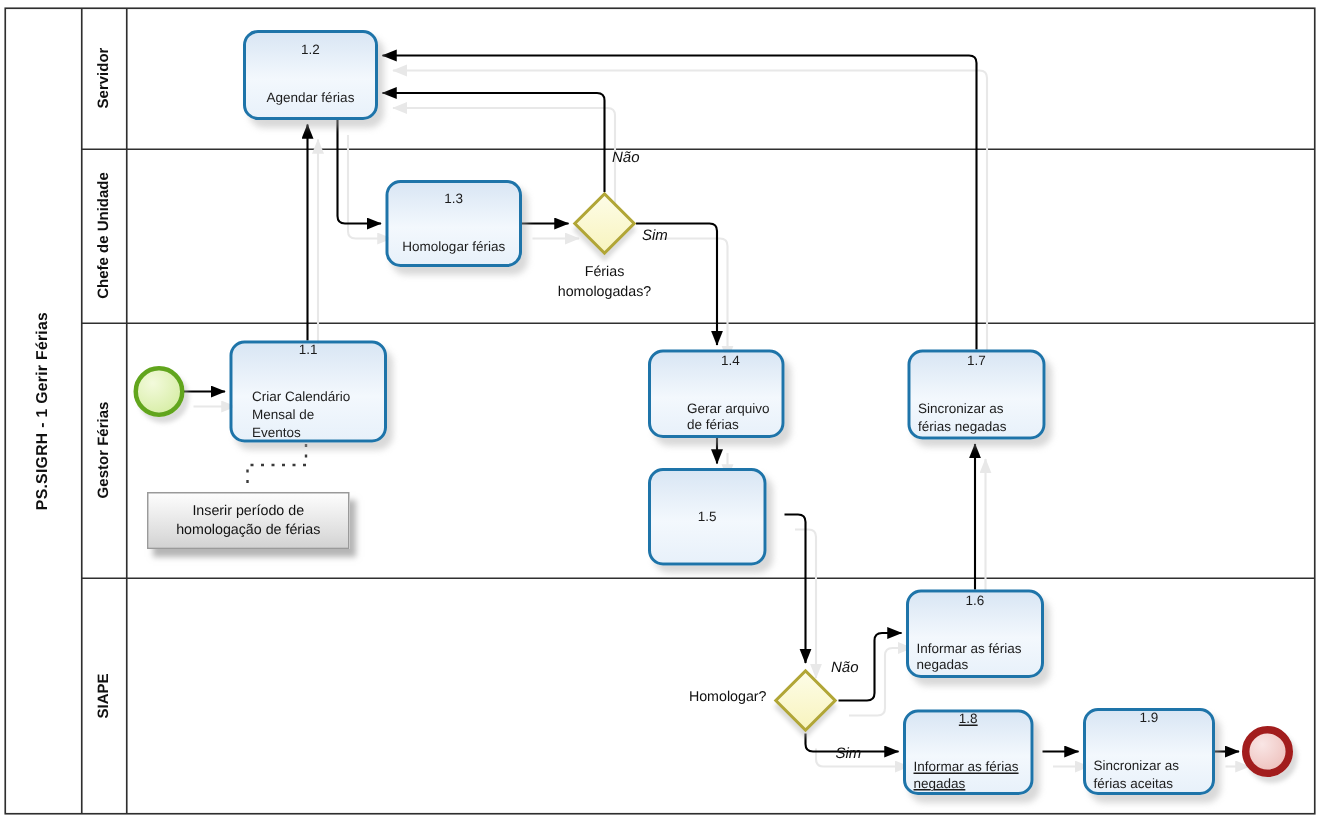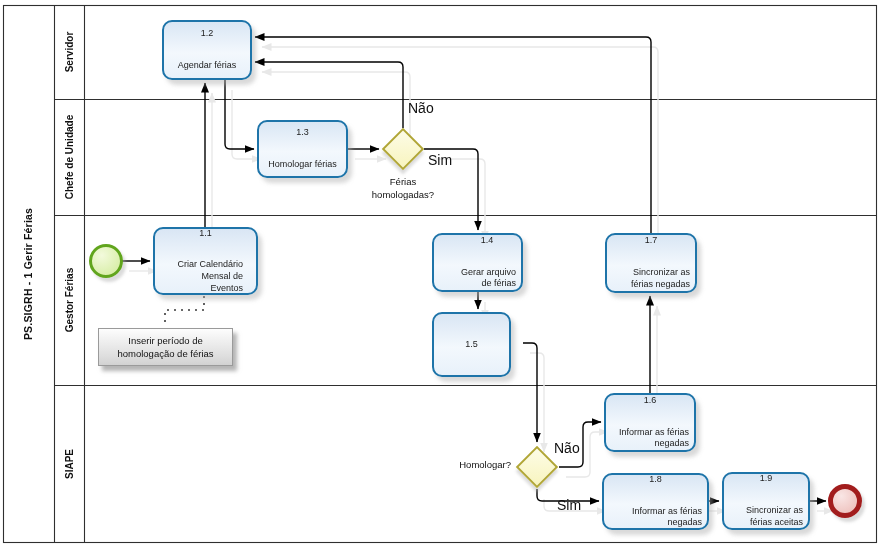--- a/index.html
+++ b/index.html
@@ -7,21 +7,21 @@
     position:relative;width:881px;height:548px;background:#ffffff;overflow:hidden;
     font-family:"Liberation Sans",sans-serif;color:#1a1a1a;
   }
   #stage svg{position:absolute;left:0;top:0;}
   .task{
     position:absolute;box-sizing:border-box;
     border:2.2px solid #1e74a9;border-radius:10px;
     background:linear-gradient(180deg,#d9e6f4 0%,#f3f8fd 55%,#e8f1fa 100%);
     box-shadow:4px 5px 4px rgba(170,170,170,0.45);
     display:flex;flex-direction:column;align-items:center;justify-content:center;
-    text-align:right;font-size:9px;line-height:1.3;color:#1c1c1c;padding:2px 5px;gap:20px;
+    text-align:left;font-size:9px;line-height:1.3;color:#1c1c1c;padding:2px 5px;gap:20px;
   }
   .gateway{
     position:absolute;box-sizing:border-box;width:30px;height:30px;
     transform:rotate(45deg);
     border:2px solid #b1a636;
     background:linear-gradient(135deg,#fdfce6 0%,#f8f4bf 100%);
     box-shadow:3px 3px 3px rgba(175,175,175,0.45);
   }
   .event{position:absolute;box-sizing:border-box;border-radius:50%;box-shadow:3px 4px 3px rgba(175,175,175,0.45);}
   .event.start{
@@ -39,21 +39,21 @@
     box-shadow:4px 5px 4px rgba(120,120,120,0.55);
     display:flex;align-items:center;justify-content:center;text-align:center;
     font-size:9.5px;line-height:1.4;color:#111;
   }
   .vlabel{
     position:absolute;display:flex;align-items:center;justify-content:center;
     transform:rotate(-90deg);font-weight:bold;font-size:10px;color:#101010;
     white-space:nowrap;
   }
   .pool-title{font-size:10.5px;letter-spacing:0.2px;}
-  .flowlabel{position:absolute;font-size:14px;color:#101010;white-space:nowrap;}
+  .flowlabel{position:absolute;font-size:10px;color:#101010;white-space:nowrap;font-style:italic;}
   .gwquestion{position:absolute;font-size:9.5px;color:#101010;text-align:center;line-height:1.35;}
 </style>
 </head>
 <body>
 
 <div id="stage">
 
   <svg width="881" height="548" viewBox="0 0 881 548">
     <defs>
       <marker id="arrB" markerWidth="11" markerHeight="9" refX="9.5" refY="4" orient="auto" markerUnits="userSpaceOnUse">
@@ -139,21 +139,21 @@
     <span>1.5</span>
   </div>
   <div class="task" style="left:604px;top:393px;width:92px;height:59px;">
     <span>1.6</span>
     <span>Informar as férias negadas</span>
   </div>
   <div class="task" style="left:605px;top:233px;width:92px;height:60px;">
     <span>1.7</span>
     <span>Sincronizar as férias negadas</span>
   </div>
-  <div class="task" style="left:602px;top:473px;width:107px;height:57px;">
+  <div class="task" style="left:602px;top:473px;width:87px;height:57px;text-decoration:underline;">
     <span>1.8</span>
     <span>Informar as férias negadas</span>
   </div>
   <div class="task" style="left:722px;top:472px;width:88px;height:58px;border-radius:10px;">
     <span>1.9</span>
     <span>Sincronizar as férias aceitas</span>
   </div>
 
   <div class="gateway" style="left:388px;top:134px;"></div>
   <div class="gateway" style="left:522px;top:452px;"></div>

